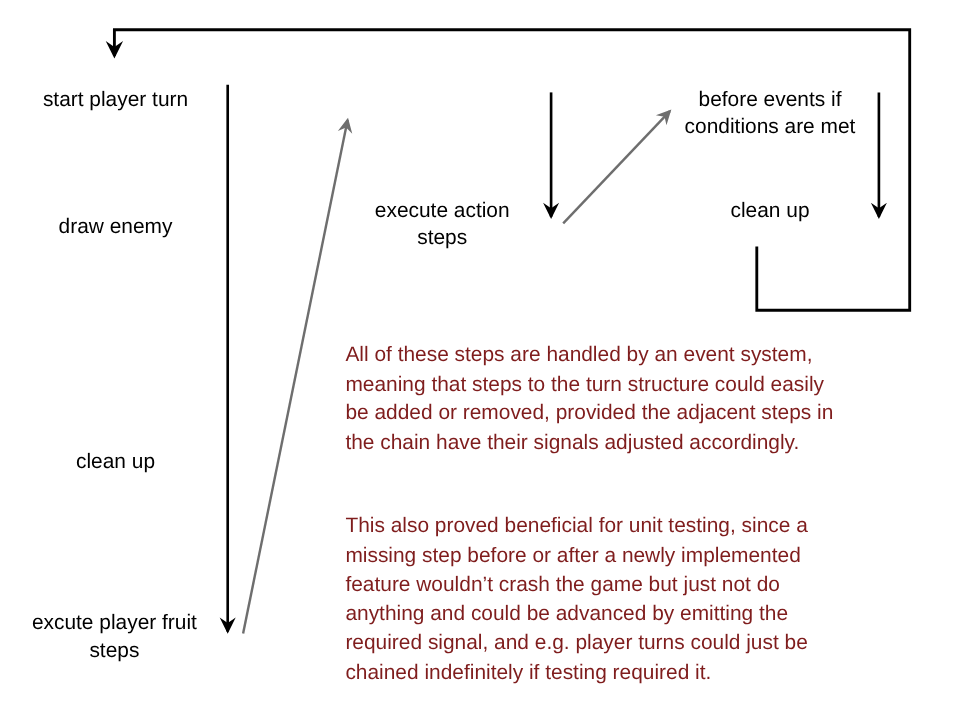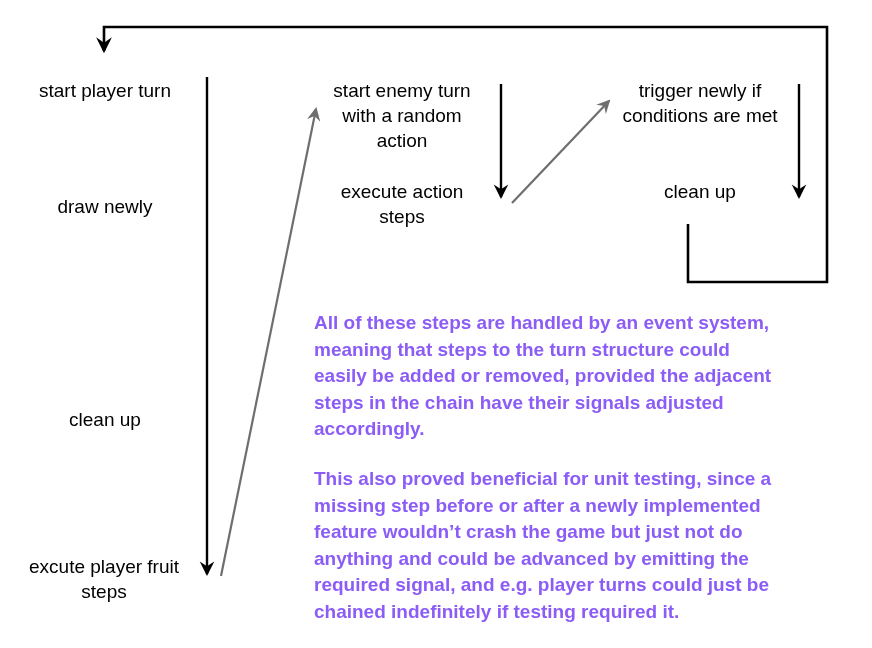--- a/index.html
+++ b/index.html
@@ -38,23 +38,22 @@
     font-size: 19px;
     line-height: 25px;
     color: #000000;
     white-space: pre-line;
   }
   .para {
     position: absolute;
     font-family: "Liberation Sans", sans-serif;
     font-size: 19px;
     line-height: 26.5px;
-    color: #8b5cf6;
+    color: #7f1d1d;
     text-align: left;
-    font-weight: bold;
   }
 
   
   #lbl-start-player-turn { left: 5px;  top: 78px;  width: 200px; }
   #lbl-draw-cards        { left: 5px;  top: 194px; width: 200px; }
   #lbl-wait-input        { left: 2px;  top: 307px; width: 204px; }
   #lbl-clean-up-1        { left: 5px;  top: 407px; width: 200px; }
   #lbl-execute-fruit     { left: 4px;  top: 528px; width: 200px; margin-top: 26px; }
 
   
@@ -104,36 +103,33 @@
       <line x1="221" y1="576" x2="316" y2="109" stroke="#6e6e6e" stroke-width="2.2" marker-end="url(#arrow-gray)"></line>
     </g>
 
     <g>
       <line x1="512" y1="203" x2="609" y2="101" stroke="#6e6e6e" stroke-width="2.2" marker-end="url(#arrow-gray)"></line>
     </g>
   </svg>
 
   <div class="node-label" id="lbl-start-player-turn">start player turn</div>
 
-  <div class="node-label" id="lbl-draw-cards">draw newly</div>
+  <div class="node-label" id="lbl-draw-cards">draw enemy</div>
 
 
   <div class="node-label" id="lbl-clean-up-1">clean up</div>
 
   <div class="node-label" id="lbl-execute-fruit">excute player fruit
 steps</div>
 
-  <div class="node-label" id="lbl-start-enemy-turn">start enemy turn
-with a random
-action</div>
 
   <div class="node-label" id="lbl-execute-action">execute action
 steps</div>
 
-  <div class="node-label" id="lbl-trigger-events">trigger newly if
+  <div class="node-label" id="lbl-trigger-events">before events if
 conditions are met</div>
 
   <div class="node-label" id="lbl-clean-up-2">clean up</div>
 
   <div class="para" id="para-1">All of these steps are handled by an event system, meaning that steps to the turn structure could easily be added or removed, provided the adjacent steps in the chain have their signals adjusted accordingly.</div>
 
   <div class="para" id="para-2">This also proved beneficial for unit testing, since a missing step before or after a newly implemented feature wouldn’t crash the game but just not do anything and could be advanced by emitting the required signal, and e.g. player turns could just be chained indefinitely if testing required it.</div>
 
 </div>
 

